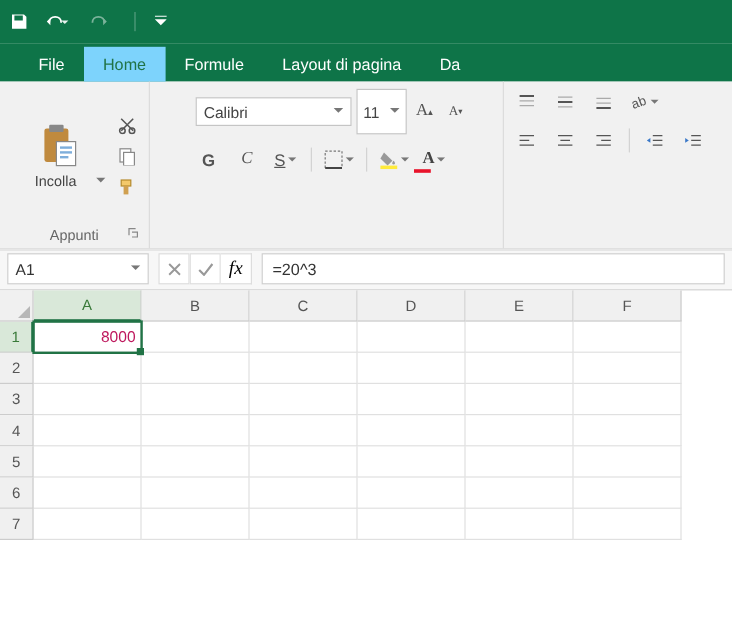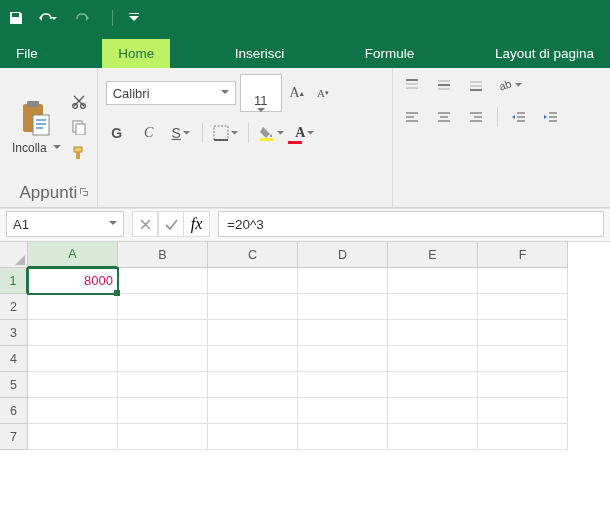--- a/index.html
+++ b/index.html
@@ -6,39 +6,39 @@
   body { width: 610px; height: 532px; overflow: hidden; background: #fff; user-select: none; }
   
   
   .titlebar { height: 36px; background: #0e7448; display: flex; align-items: center; padding: 0 8px; gap: 14px; }
   .titlebar .qat-btn { color: #e4f3ea; display: inline-flex; align-items: center; }
   .titlebar svg { display: block; }
   .qat-disabled { opacity: 0.45; }
   .qat-sep { width: 1px; height: 16px; background: rgba(255,255,255,0.3); margin: 0 2px;}
   
   
-  .tabstrip { height: 32px; background: #0e7448; display: flex; align-items: flex-end; padding-left: 0; justify-content: space-between; }
+  .tabstrip { height: 32px; background: #0e7448; display: flex; align-items: flex-end; padding-left: 16px; }
   .tab { padding: 7px 16px 7px 16px; color: #ffffff; font-size: 13.5px; cursor: pointer; }
-  .tab.active { background: #bef264; color: #217346; font-weight: 400; }
+  .tab.active { background: #7dd3fc; color: #217346; font-weight: 400; }
   
   
   .ribbon { background: #f1f1f1; border-bottom: 1px solid #d4d4d4; height: 140px; display: flex; align-items: stretch; }
   .group { display: flex; flex-direction: column; padding: 6px 8px 2px 8px; border-right: 1px solid #dcdcdc; }
   .group-content { flex: 1; display: flex; align-items: center; }
-  .group-label { text-align: center; font-size: 17px; color: #666; padding: 3px 0 2px 0; display: flex; justify-content: center; align-items: center; position: relative; }
+  .group-label { text-align: center; font-size: 12px; color: #666; padding: 3px 0 2px 0; display: flex; justify-content: center; align-items: center; position: relative; }
   .group-label .dialog-launcher { position: absolute; right: 0; top: 2px; }
   
   .paste-btn { display: flex; flex-direction: column; align-items: center; gap: 2px; padding: 2px 4px; }
-  .paste-btn .lbl { font-size: 12px; color: #444; display: flex; align-items: center; gap: 4px;}
+  .paste-btn .lbl { font-size: 12px; color: #444; display: flex; align-items: center; gap: 14px; margin-left: 17px;}
   .mini-col { display: flex; flex-direction: column; gap: 6px; padding-left: 4px; }
   .mini-col span { width: 20px; height: 20px; display: inline-flex; align-items: center; justify-content: center; }
   
   .font-row { display: flex; align-items: center; gap: 4px; }
   .font-name { width: 130px; height: 24px; border: 1px solid #c5c5c5; background: #fff; display: flex; align-items: center; padding: 0 6px; font-size: 13px; color: #444; justify-content: space-between; }
-  .font-size { width: 42px; height: 24px; border: 1px solid #c5c5c5; background: #fff; display: flex; align-items: center; padding: 18px 5px; font-size: 13px; color: #444; justify-content: space-between; flex-direction: column;}
+  .font-size { width: 42px; height: 24px; border: 1px solid #c5c5c5; background: #fff; display: flex; align-items: center; padding: 18px 5px; font-size: 13px; color: #444; justify-content: space-between;}
   .btnrow { display: flex; align-items: center; gap: 10px; margin-top: 10px; }
   .rb-btn { display: inline-flex; align-items: center; justify-content: center; min-width: 22px; height: 22px; cursor: pointer; font-size: 14px; color:#555;}
   .drop-caret { display:inline-block; margin-left:2px; }
   
   .caret svg, .drop-caret svg { display: block; }
   
   
   .fxbar { height: 34px; background: #f7f7f7; border-top: 1px solid #e1e1e1; border-bottom: 1px solid #d4d4d4; display: flex; align-items: flex-end; padding: 4px 6px; gap: 8px; }
   .namebox { width: 118px; height: 26px; border: 1px solid #cfcfcf; background: #fff; display: flex; align-items: center; padding: 0 6px; justify-content: space-between; font-size: 13px; color:#333;}
   .fx-btns { display: flex; align-items: center; gap: 0; }
@@ -84,23 +84,23 @@
   <span class="qat-btn">
     <svg width="10" height="10" viewBox="0 0 10 10">
         <path fill="#fff" d="M0 0h10v1H0zM0 3l5 5 5-5z"></path>
       </svg>
   </span>
 </div>
 
 <div class="tabstrip">
   <div class="tab">File</div>
   <div class="tab active">Home</div>
-  <div class="tab">Inserisci</div>
   <div class="tab">Formule</div>
   <div class="tab">Layout di pagina</div>
+  <div class="tab">Da</div>
 </div>
 
 <div class="ribbon">
 
   <div class="group">
     <div class="group-content">
       <div class="paste-btn">
         <svg width="34" height="40" viewBox="0 0 34 40">
           <rect x="4" y="5" width="20" height="28" rx="2" fill="#c08a3e"></rect>
           <rect x="8" y="2" width="12" height="6" rx="1" fill="#888"></rect>
@@ -142,21 +142,21 @@
     </div>
     <div class="group-label">
       <span>Appunti</span>
       <span class="dialog-launcher"><svg width="10" height="10">
             <path fill="#888" d="M1 1h6v1H2v5H1zM4 4h5v5H4v-1h4V5H4z"></path>
           </svg></span>
     </div>
   </div>
 
   <div class="group" style="min-width:295px">
-    <div class="group-content" style="flex-direction:column; align-items:flex-start; gap:0;">
+    <div class="group-content" style="flex-direction:column; align-items:flex-start; gap:0;margin-left:30px;">
       <div class="font-row">
         <div class="font-name">
           <span>Calibri</span>
           <span class="caret">
               <svg width="8" height="6">
                 <path d="M0 0l4 4 4-4z" fill="#777"></path>
               </svg>
             </span>
         </div>
         <div class="font-size">

